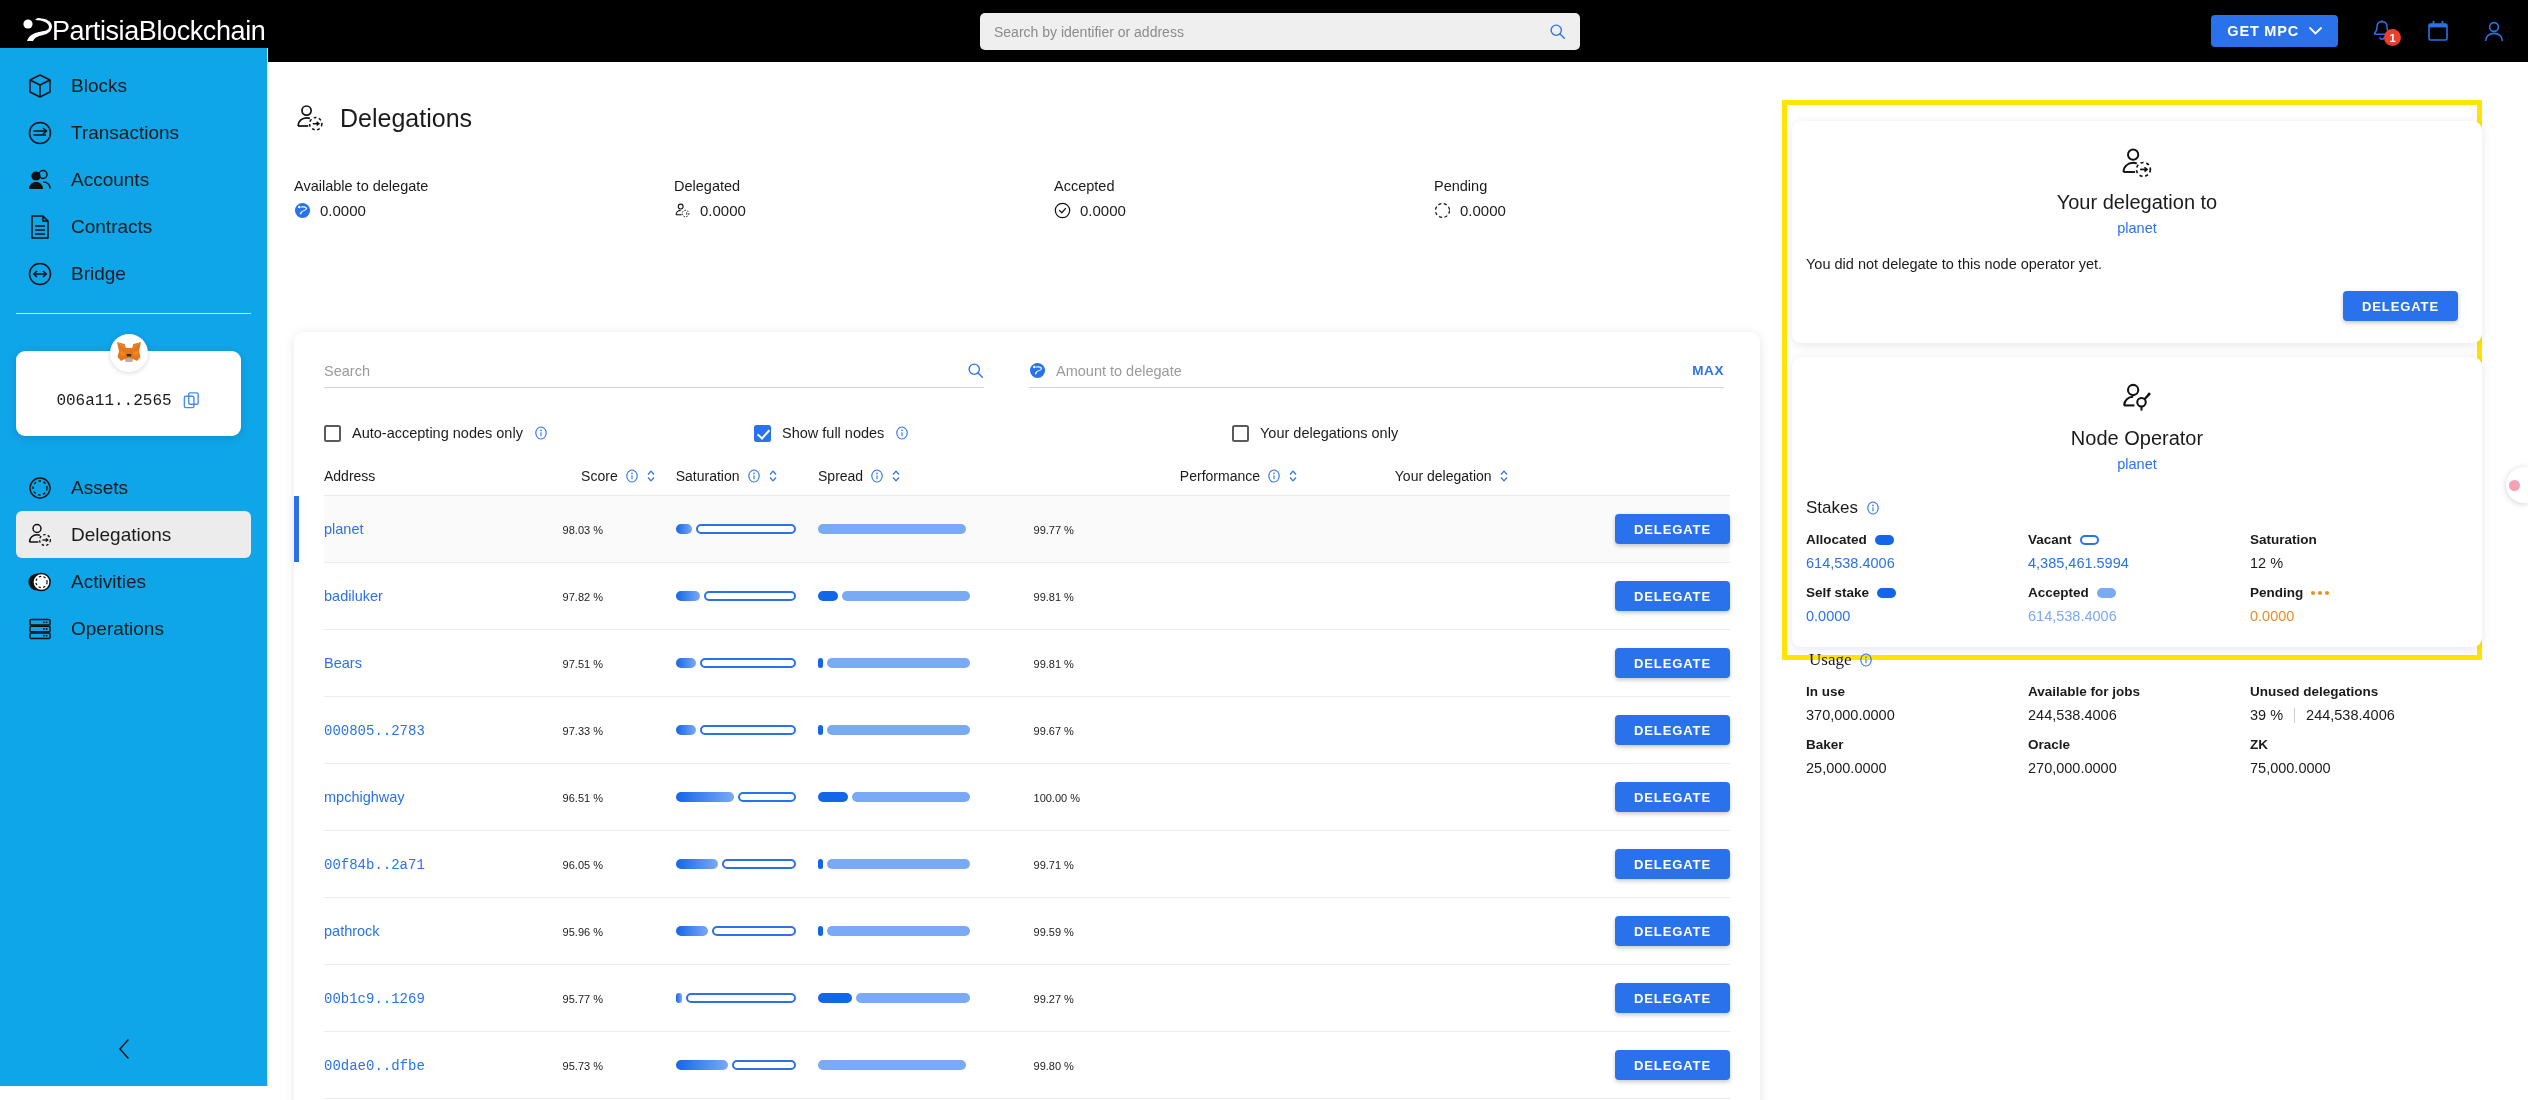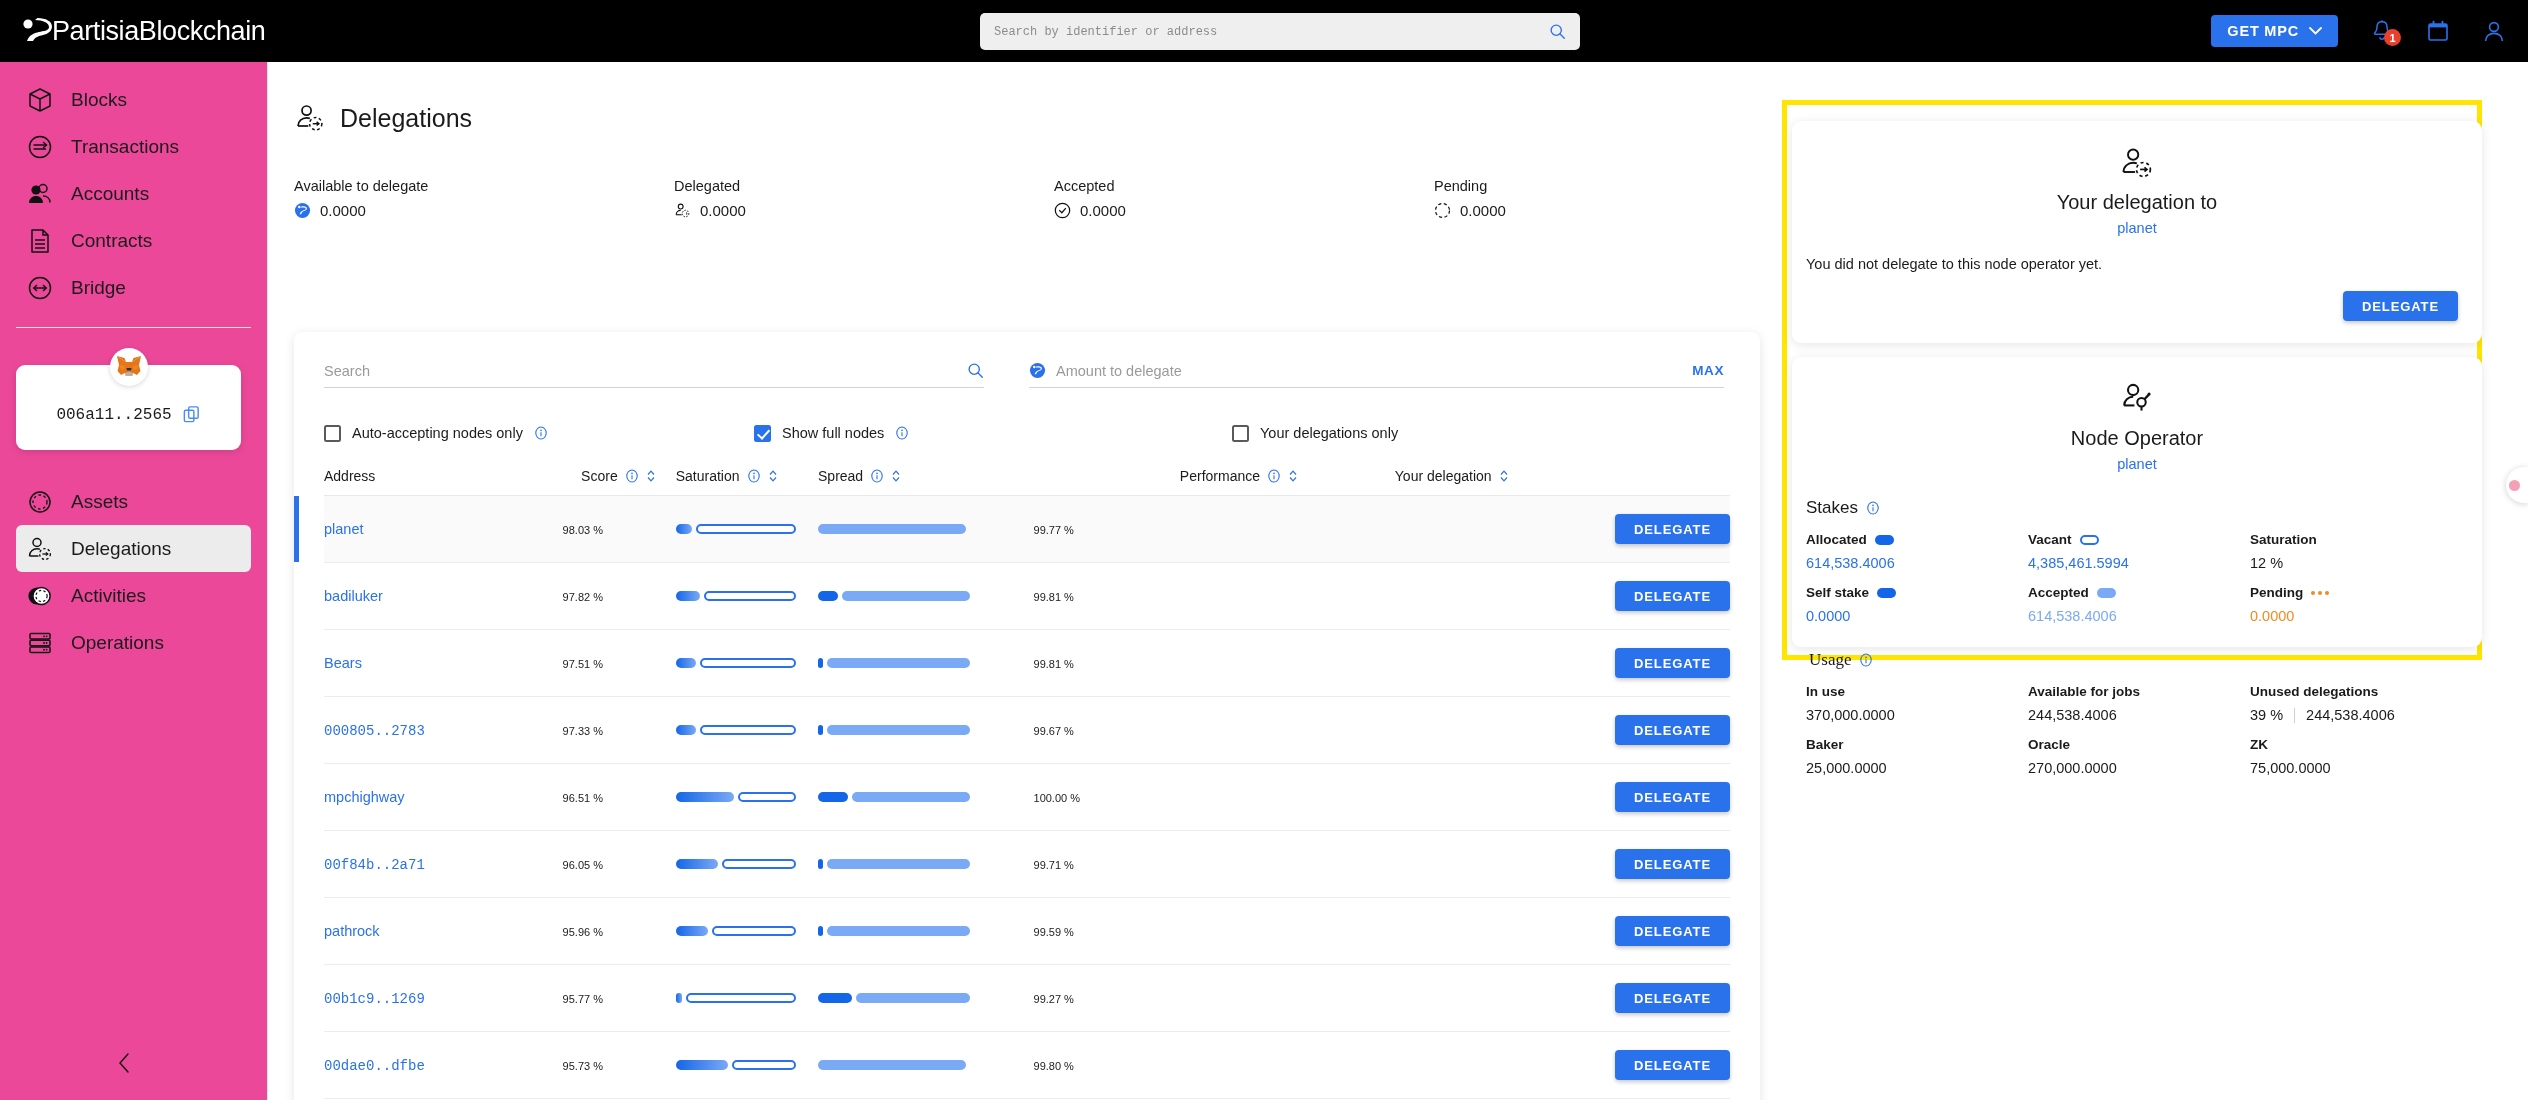--- a/index.html
+++ b/index.html
@@ -19,21 +19,21 @@
   #brand-logo { width: 30px; height: 26px; }
   #brand-text { color: #fff; font-size: 27px; letter-spacing: -0.4px; font-weight: 400; }
 
   #topsearch {
     position: absolute; left: 980px; top: 13px; width: 600px; height: 37px;
     background: #efefef; border-radius: 5px; display: flex; align-items: center;
     padding: 0 14px;
   }
   #topsearch input {
     flex: 1; border: none; outline: none; background: transparent;
-    font-size: 12px; color: #333; font-family: Liberation Mono, monospace;
+    font-size: 14px; color: #333; font-family: Liberation Sans, sans-serif;
   }
   #topsearch input::placeholder { color: #8b8b8b; }
   .mag { width: 17px; height: 17px; }
 
   #topright {
     position: absolute; right: 22px; top: 0; height: 62px;
     display: flex; align-items: center; gap: 32px;
   }
   #getmpc {
     background: #2a72ec; color: #fff; border: none; border-radius: 4px;
@@ -43,22 +43,22 @@
   }
   .ticon { width: 24px; height: 24px; position: relative; cursor: pointer; }
   #bell-badge {
     position: absolute; right: -7px; bottom: -3px; width: 17px; height: 17px;
     background: #e8402a; color: #fff; border-radius: 50%; font-size: 11px;
     display: flex; align-items: center; justify-content: center; font-weight: bold;
   }
 
   
   #sidebar {
-    position: absolute; top: 62px; left: 0; width: 268px; height: 1038px;
-    background: #ec4899; border-right: 1px solid #e6e6e6;
+    position: absolute; top: 48px; left: 0; width: 268px; height: 1038px;
+    background: #0ea5e9; border-right: 1px solid #e6e6e6;
   }
   .nav-item {
     display: flex; align-items: center; gap: 17px; height: 47px;
     margin: 0 16px; padding-left: 10px; border-radius: 6px; cursor: pointer;
     font-size: 19px; color: #1b1b1b;
   }
   .nav-item.active { background: #ececec; }
   .nav-ico { width: 28px; height: 28px; flex: none; display: block; }
   #nav-top { padding-top: 14px; }
   .nav-sep { height: 1px; background: #e4e4e4; margin: 16px 16px 0 16px; }

